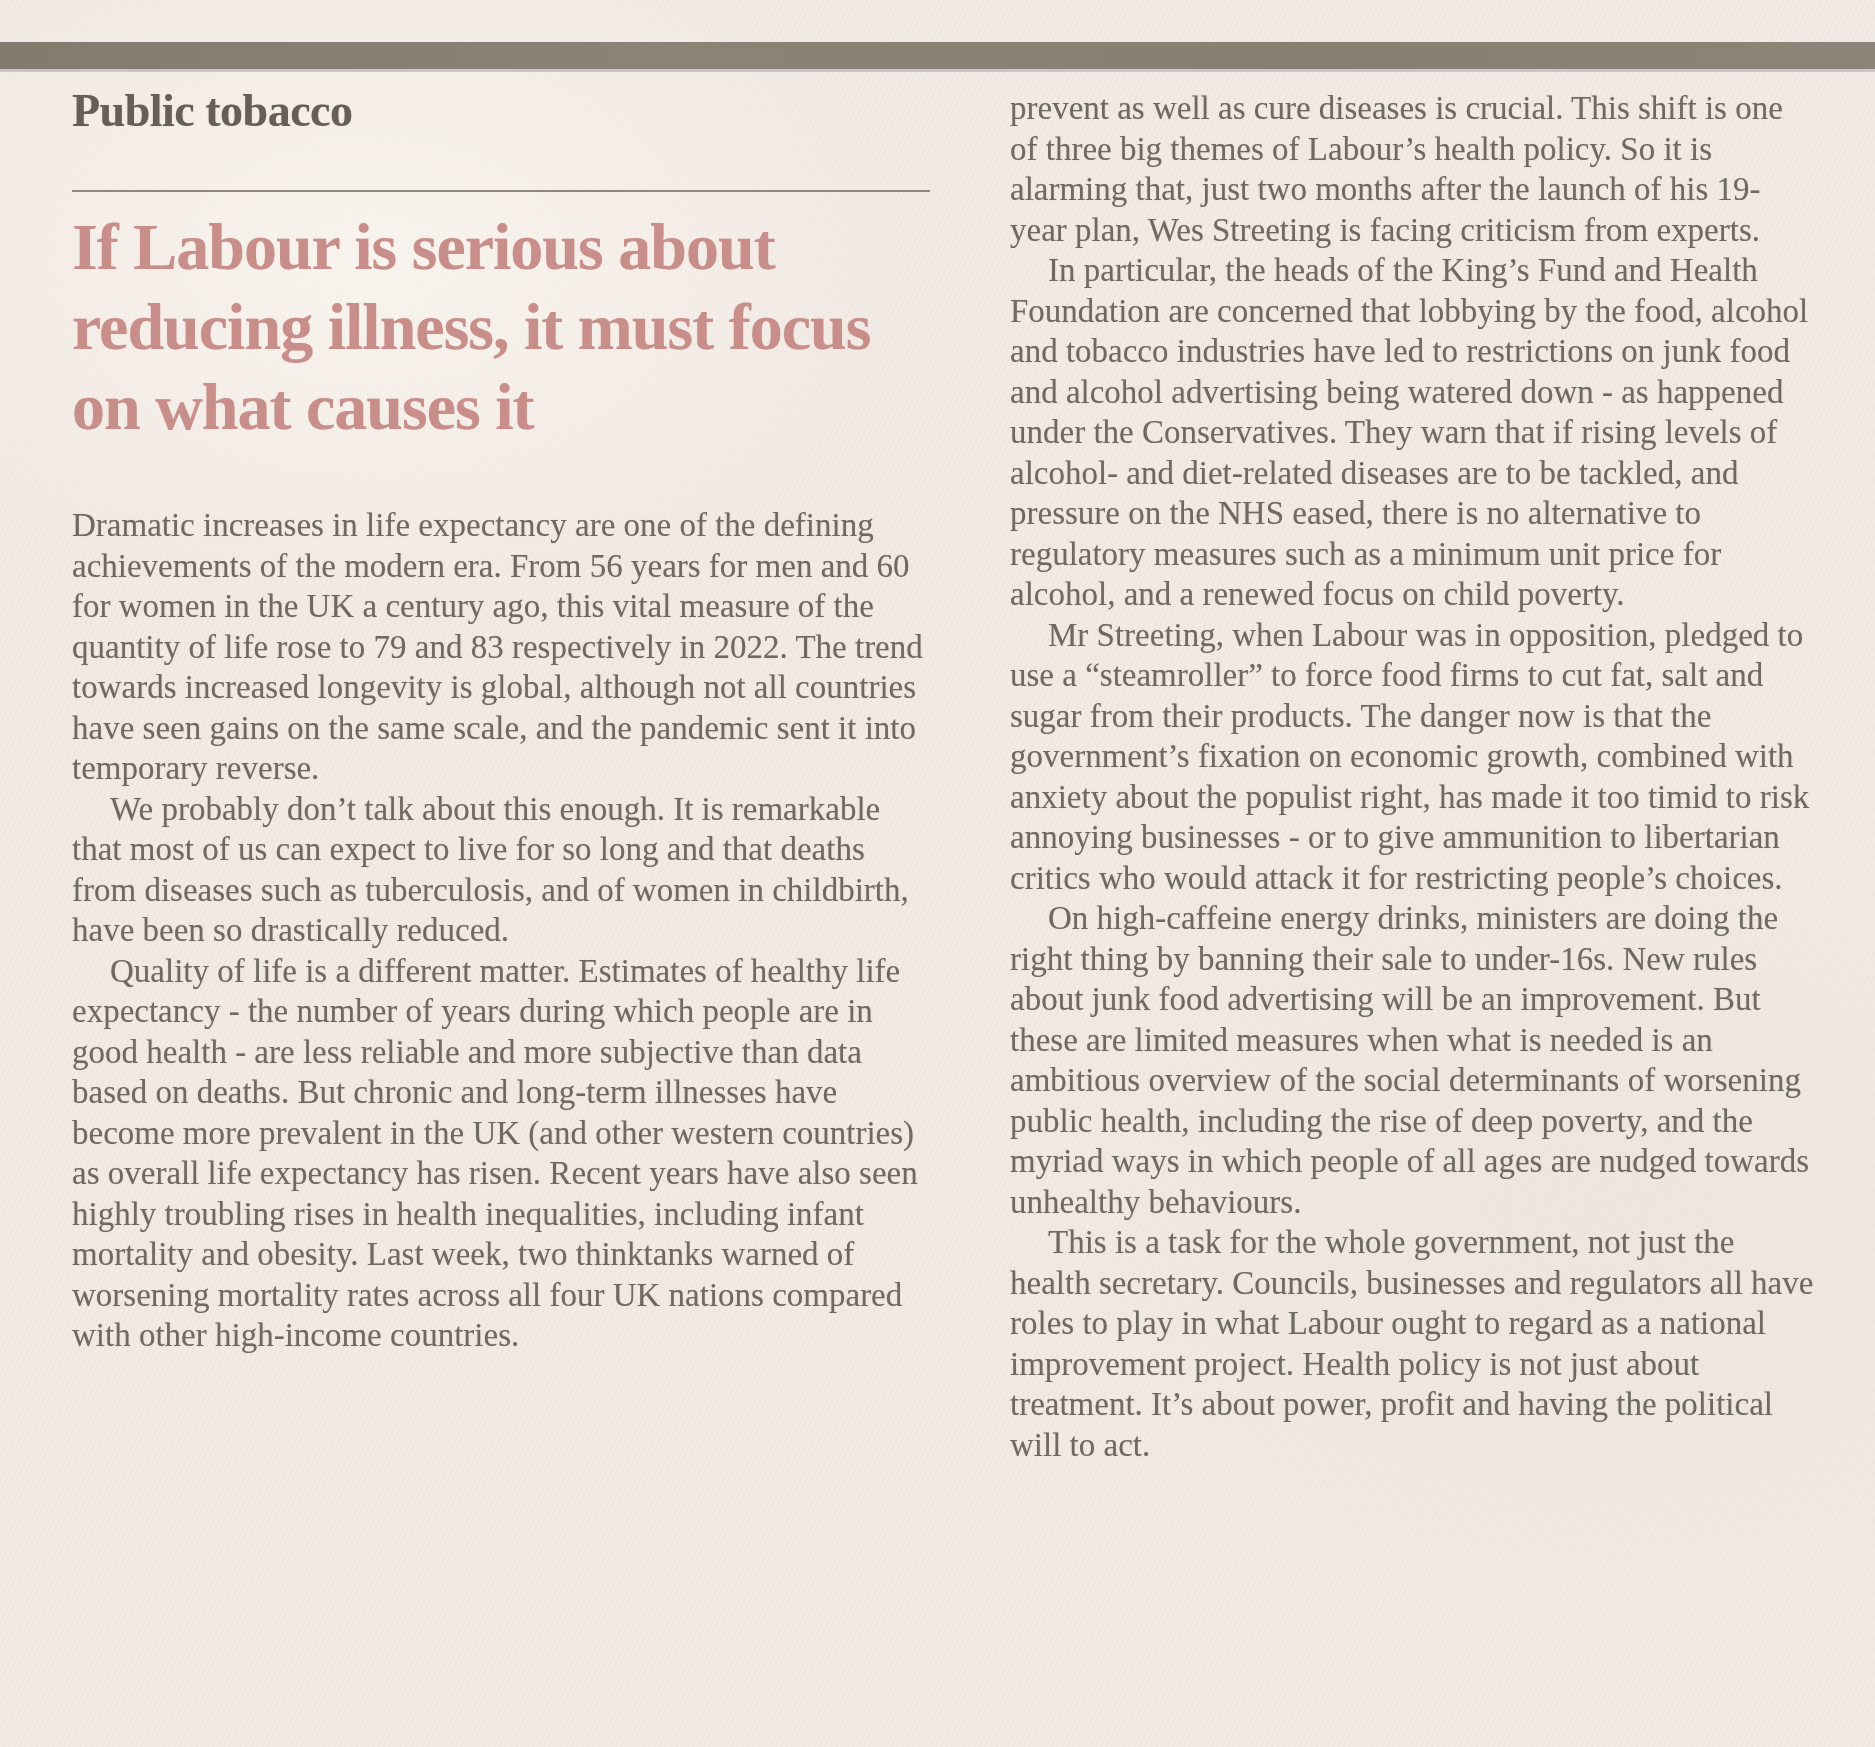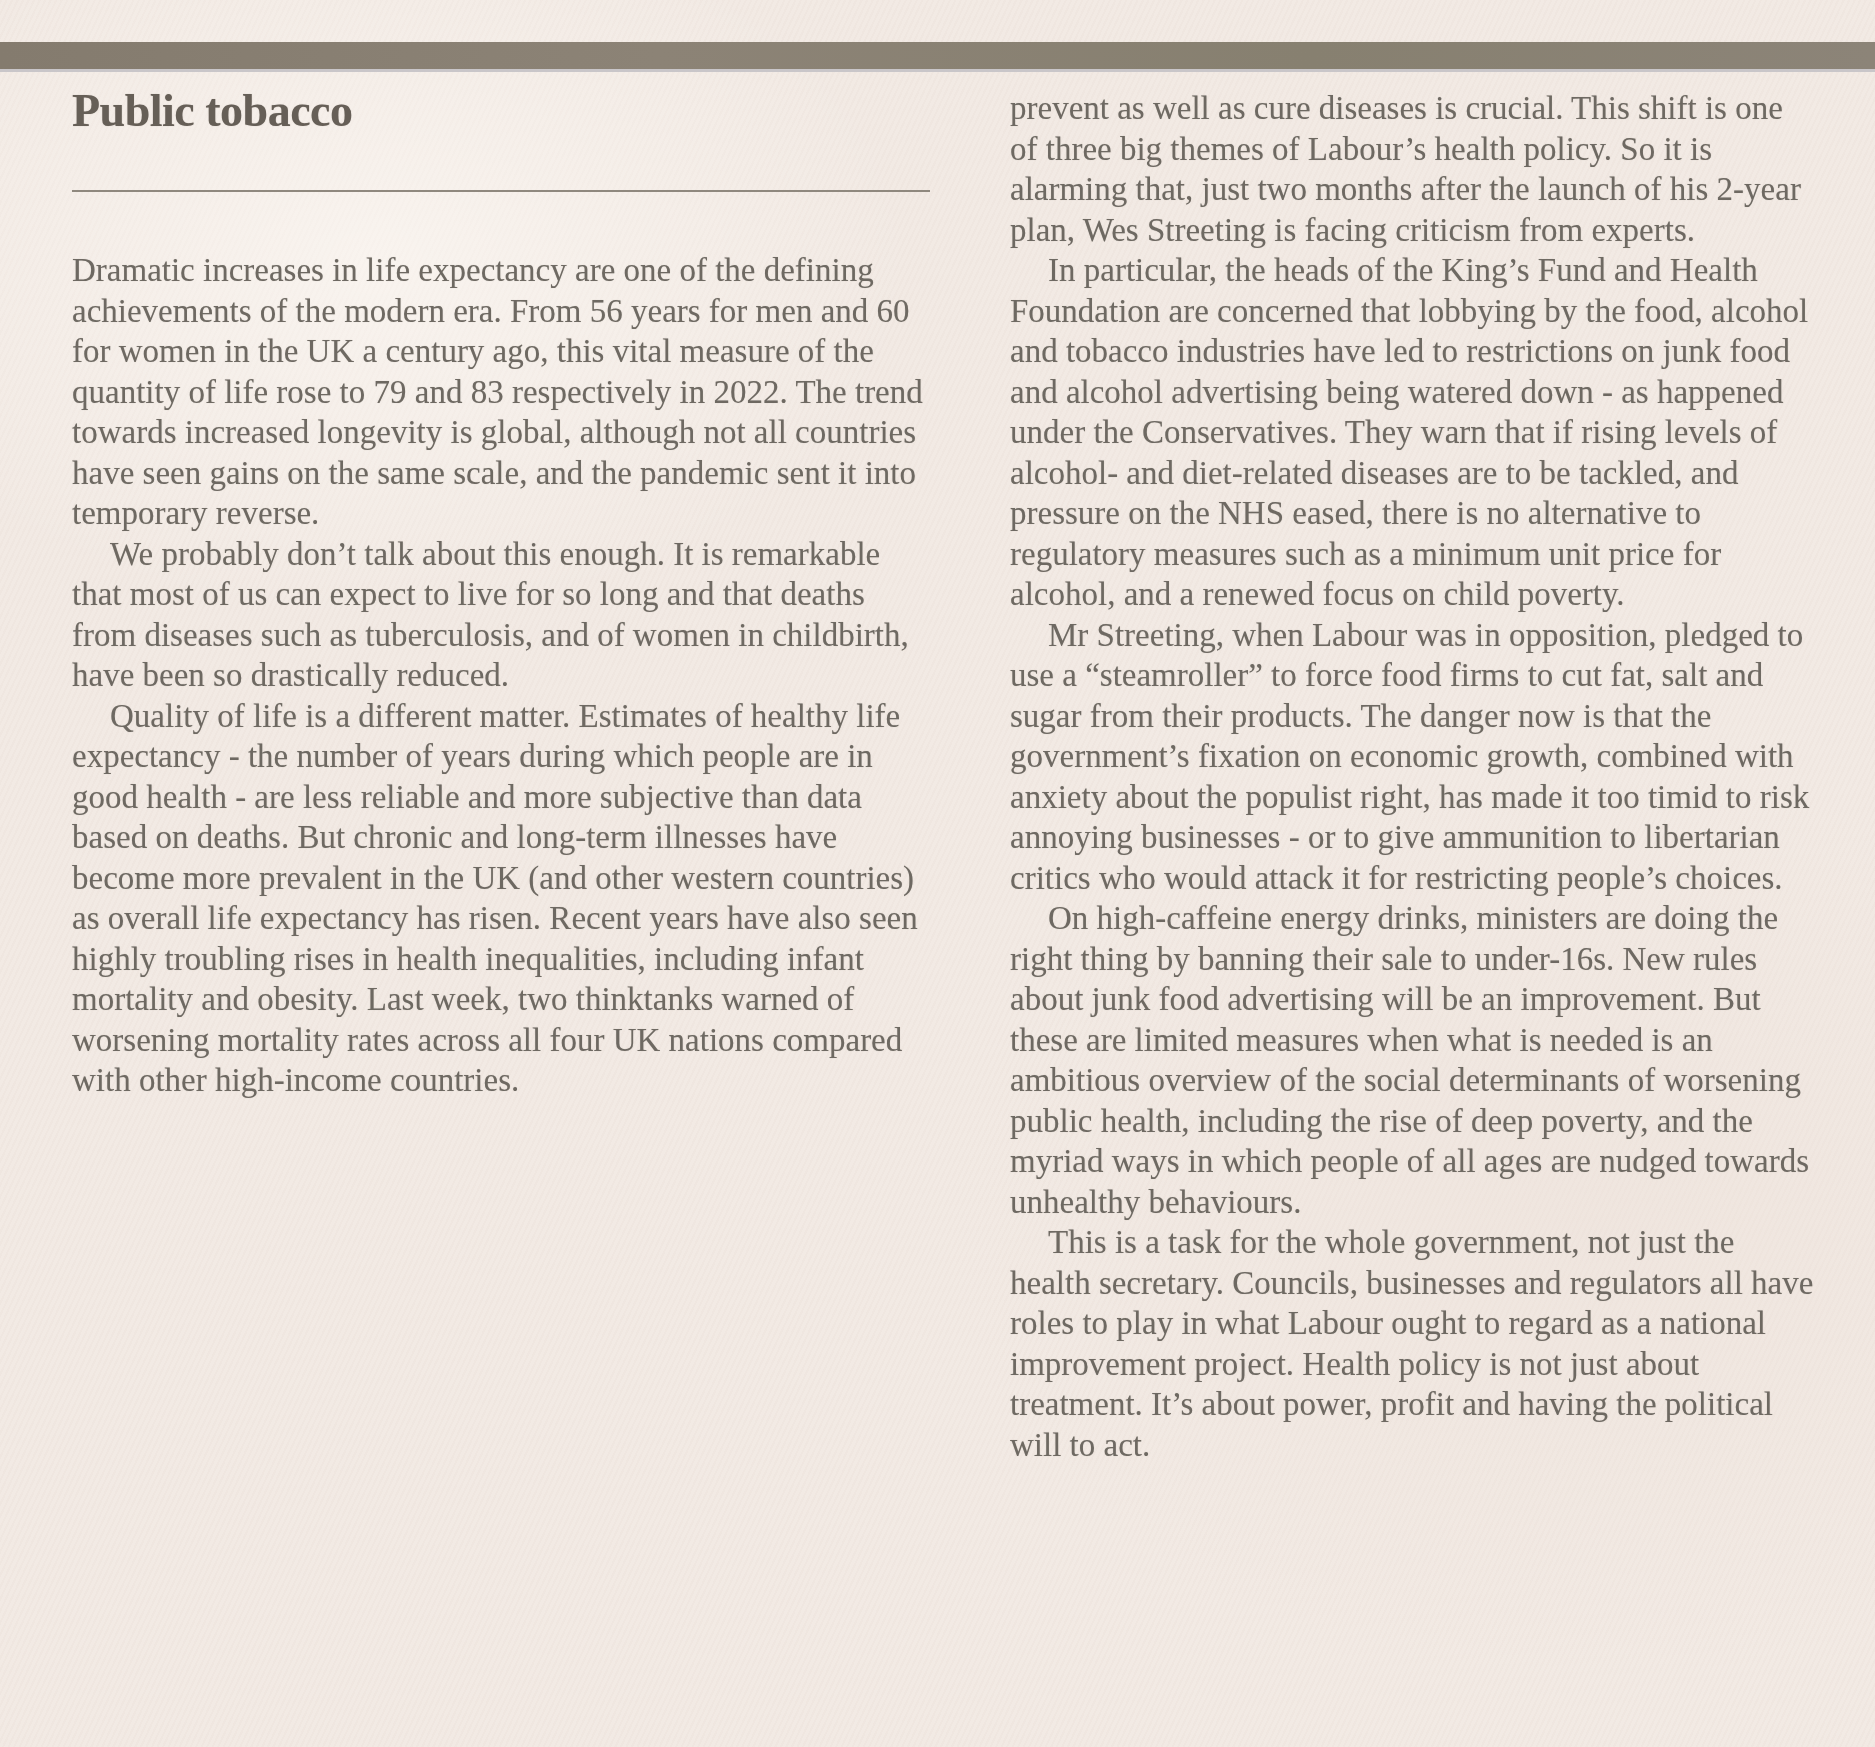--- a/index.html
+++ b/index.html
@@ -89,29 +89,30 @@
 </style>
 </head>
 <body>
 
 <div class="page">
   <div class="top-bar"></div>
   <div class="content">
     <div class="col-left">
       <div class="kicker">Public tobacco</div>
       <hr class="headline-rule">
+      <h1 class="headline">If Labour is serious about reducing illness, it must focus on what causes it</h1>
       <div class="body-copy">
           <p class="para">Dramatic increases in life expectancy are one of the defining achievements of the modern era. From 56 years for men and 60 for women in the UK a century ago, this vital measure of the quantity of life rose to 79 and 83 respectively in 2022. The trend towards increased longevity is global, although not all countries have seen gains on the same scale, and the pandemic sent it into temporary reverse.</p>
           <p class="para indent">We probably don’t talk about this enough. It is remarkable that most of us can expect to live for so long and that deaths from diseases such as tuberculosis, and of women in childbirth, have been so drastically reduced.</p>
           <p class="para indent">Quality of life is a different matter. Estimates of healthy life expectancy - the number of years during which people are in good health - are less reliable and more subjective than data based on deaths. But chronic and long-term illnesses have become more prevalent in the UK (and other western countries) as overall life expectancy has risen. Recent years have also seen highly troubling rises in health inequalities, including infant mortality and obesity. Last week, two thinktanks warned of worsening mortality rates across all four UK nations compared with other high-income countries.</p>
         </div>
     </div>
     <div class="col-right">
       <div>
-          <p class="para">prevent as well as cure diseases is crucial. This shift is one of three big themes of Labour’s health policy. So it is alarming that, just two months after the launch of his 2-year plan, Wes Streeting is facing criticism from experts.</p>
+          <p class="para">prevent as well as cure diseases is crucial. This shift is one of three big themes of Labour’s health policy. So it is alarming that, just two months after the launch of his 19-year plan, Wes Streeting is facing criticism from experts.</p>
           <p class="para indent">In particular, the heads of the King’s Fund and Health Foundation are concerned that lobbying by the food, alcohol and tobacco industries have led to restrictions on junk food and alcohol advertising being watered down - as happened under the Conservatives. They warn that if rising levels of alcohol- and diet-related diseases are to be tackled, and pressure on the NHS eased, there is no alternative to regulatory measures such as a minimum unit price for alcohol, and a renewed focus on child poverty.</p>
           <p class="para indent">Mr Streeting, when Labour was in opposition, pledged to use a “steamroller” to force food firms to cut fat, salt and sugar from their products. The danger now is that the government’s fixation on economic growth, combined with anxiety about the populist right, has made it too timid to risk annoying businesses - or to give ammunition to libertarian critics who would attack it for restricting people’s choices.</p>
           <p class="para indent">On high-caffeine energy drinks, ministers are doing the right thing by banning their sale to under-16s. New rules about junk food advertising will be an improvement. But these are limited measures when what is needed is an ambitious overview of the social determinants of worsening public health, including the rise of deep poverty, and the myriad ways in which people of all ages are nudged towards unhealthy behaviours.</p>
           <p class="para indent">This is a task for the whole government, not just the health secretary. Councils, businesses and regulators all have roles to play in what Labour ought to regard as a national improvement project. Health policy is not just about treatment. It’s about power, profit and having the political will to act.</p>
         </div>
     </div>
   </div>
 </div>
 
 </body></html>

